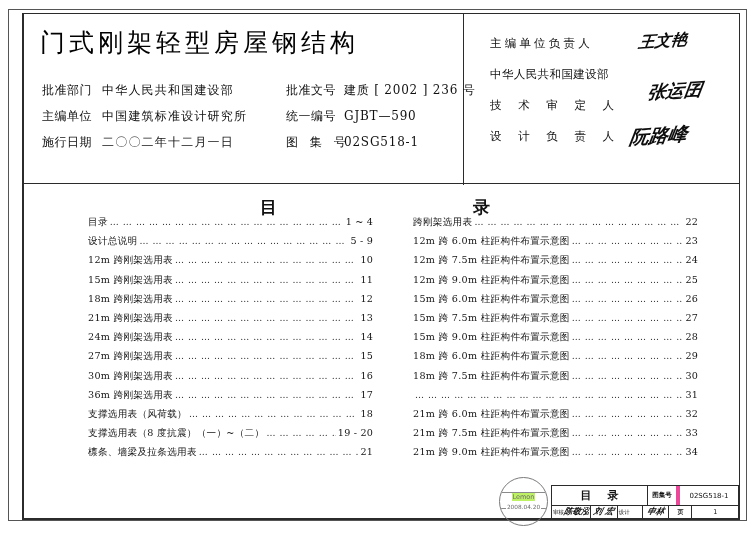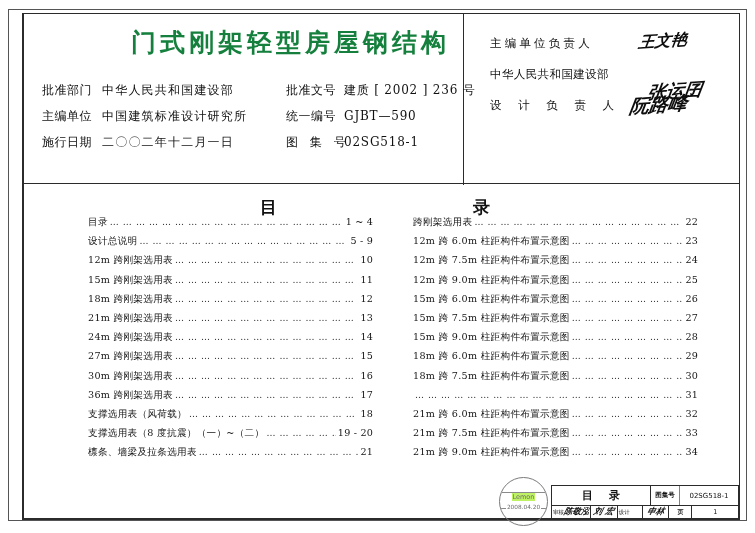--- a/index.html
+++ b/index.html
@@ -52,26 +52,26 @@
     position: absolute;
     left: 463px; top: 14px;
     width: 0; height: 171px;
     border-left: 1px solid #2b2b2b;
   }
 
   .doc-title {
     position: absolute;
     left: 40px; top: 26px;
     width: 410px;
-    text-align: right;
+    text-align: left;
     font-family: "DejaVu Serif", "Liberation Serif", serif;
     font-size: 25px;
-    font-weight: 700;
+    font-weight: 400;
     letter-spacing: 4px;
-    color: #15803d;
+    color: #000000;
     white-space: nowrap;
   }
 
   .meta-rows {
     position: absolute;
     left: 42px; top: 82px;
     width: 415px;
   }
   .meta-row {
     display: flex;
@@ -209,21 +209,21 @@
     font-family: "DejaVu Serif", "Liberation Serif", serif;
     font-size: 11px;
     font-weight: 700;
     color: #111;
     border-right: 1px solid #2b2b2b;
   }
   .tb-atlas-label {
     width: 28px;
     display: flex; align-items: center; justify-content: center;
     font-size: 6.5px; font-weight: 700;
-    border-right: 1px solid #ec4899;
+    border-right: 4px solid #ec4899;
     font-family: "DejaVu Sans", sans-serif;
     color: #111;
   }
   .tb-atlas-value {
     width: 58px;
     display: flex; align-items: center; justify-content: center;
     font-size: 7px;
     font-family: "DejaVu Sans", sans-serif;
     color: #111;
   }
@@ -330,20 +330,24 @@
   <div class="sig-rows">
     <div class="sig-row">
       <span class="sig-label">主编单位负责人</span>
       <span class="sig-mark" style="left:149px; top:-5px; font-size:16px;">王文艳</span>
     </div>
     <div class="sig-row">
       <span class="sig-label tight">中华人民共和国建设部</span>
       <span class="sig-mark" style="left:158px; top:12px; font-size:18px;">张运囝</span>
     </div>
     <div class="sig-row">
+      <span class="sig-label wide">技 术 审 定 人</span>
+      <span class="sig-mark"></span>
+    </div>
+    <div class="sig-row">
       <span class="sig-label wide">设 计 负 责 人</span>
       <span class="sig-mark" style="left:140px; top:-6px; font-size:19px;">阮路峰</span>
     </div>
   </div>
 
   <div class="toc-heading">
     <span>目</span>
     <span>录</span>
   </div>
 

